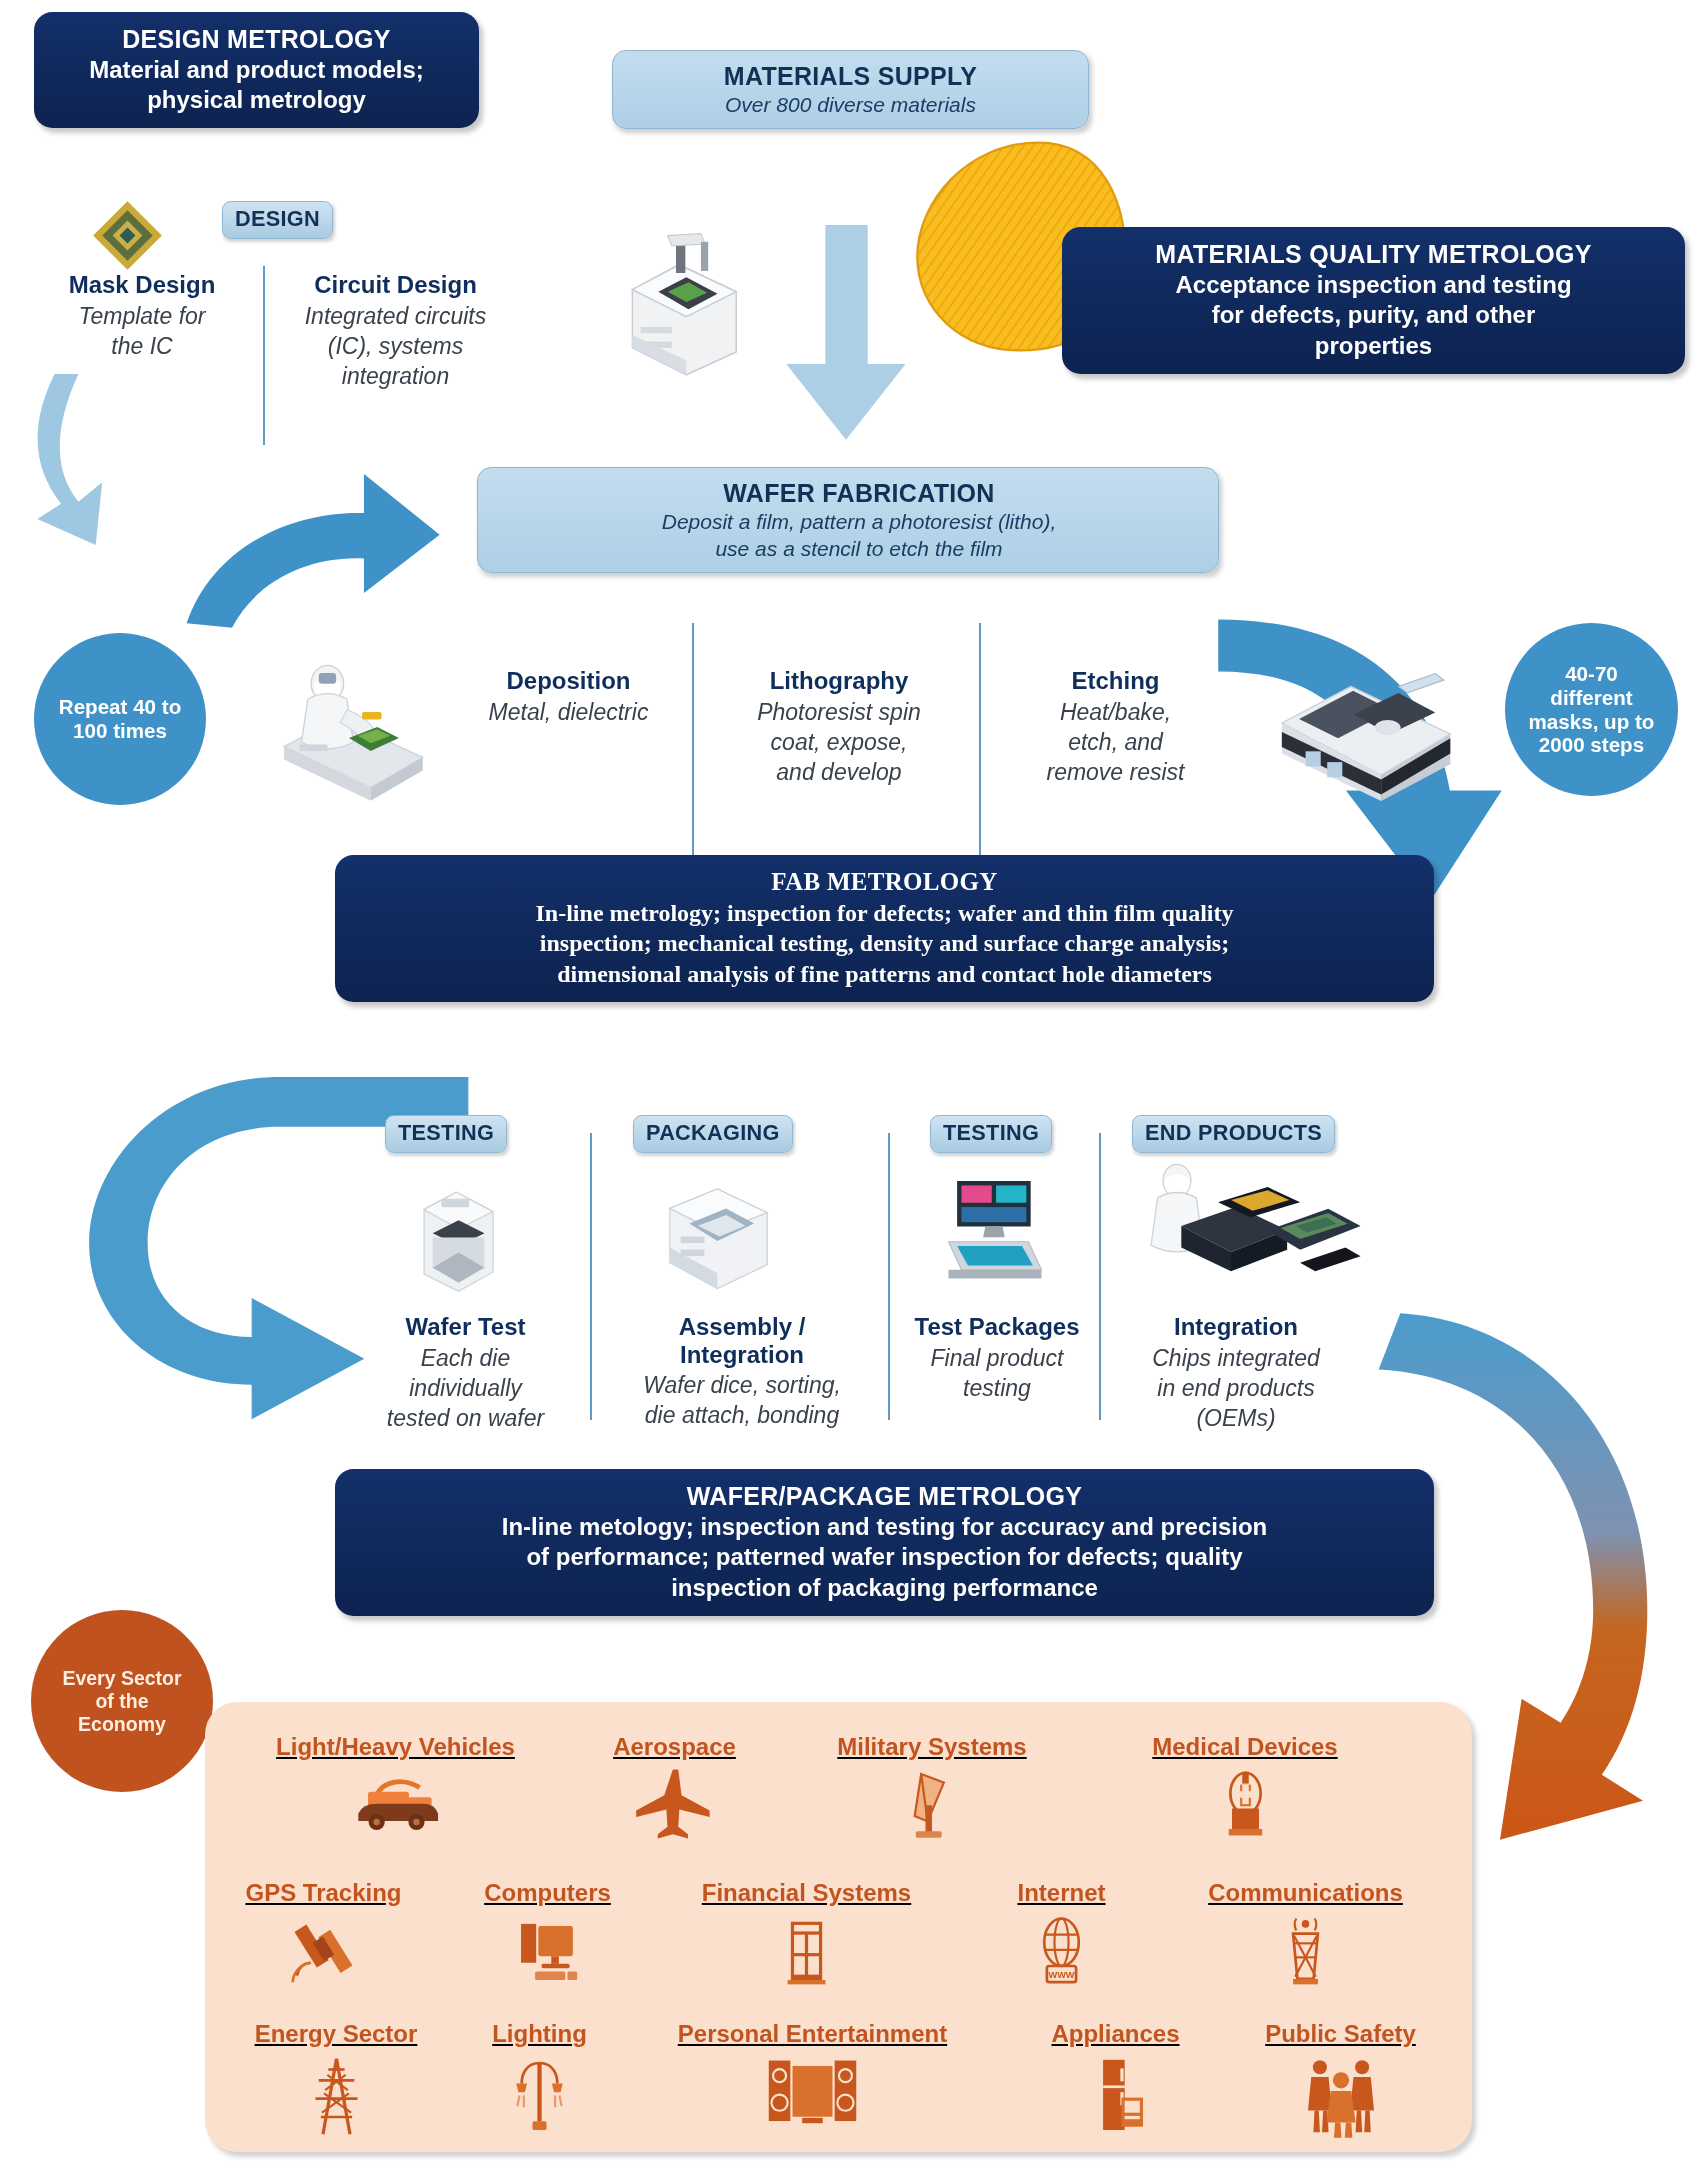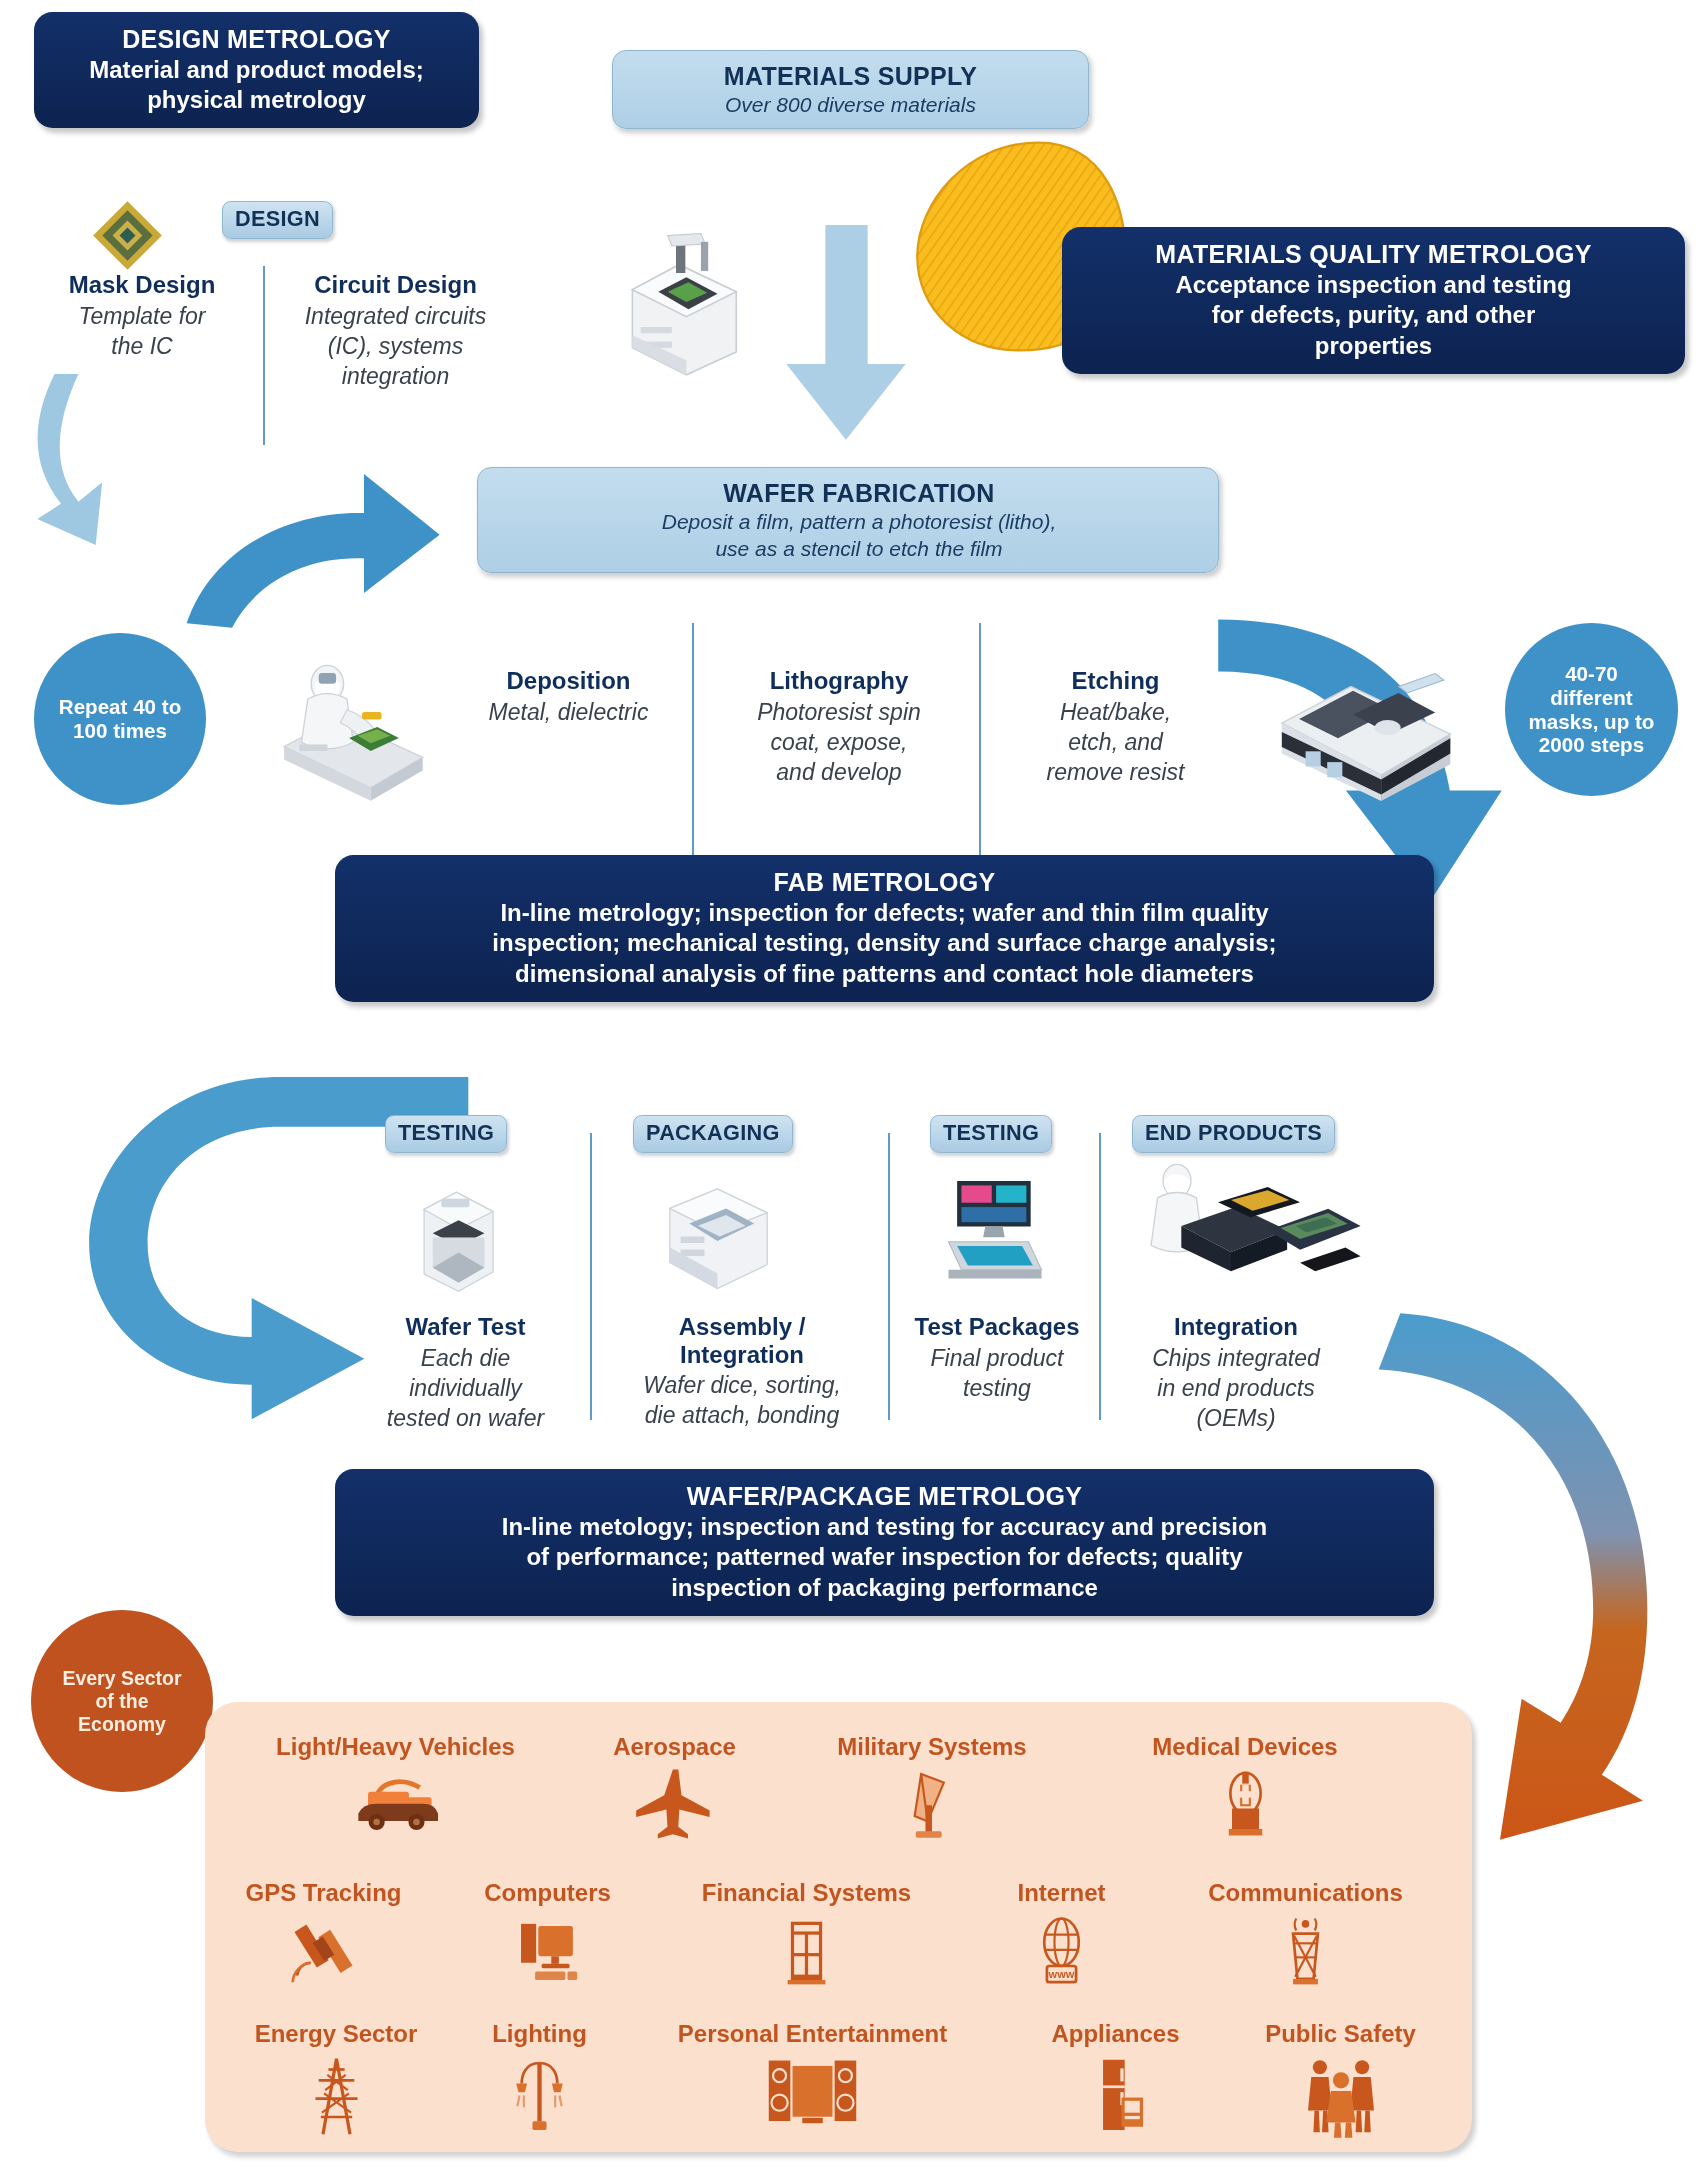--- a/index.html
+++ b/index.html
@@ -85,21 +85,21 @@
 
   
   .sector-panel{
     background:#fbe0cd;
     border-radius:32.5px;
     box-shadow:3.2px 4.3px 5.4px rgba(0,0,0,.18);
   }
   .sector-label{
     color:#c2541f; font-weight:bold; font-size:24px; text-align:center; white-space:nowrap;
   }
-  .sector-cell{ display:flex; flex-direction:column; align-items:center; }
+  .sector-cell{ display:flex; flex-direction:column; align-items:center;text-decoration:underline; }
   .sector-icon{ margin-top:5.4px; }
 
   svg{ display:block; overflow:visible; }
 </style>
 </head>
 <body>
 
 <div class="abs navy-card" style="left:34px; top:12px; width:445px;">
   <div class="t">DESIGN METROLOGY</div>
   <div class="b">Material and product models;</div>
@@ -275,21 +275,21 @@
   <div class="col-sub" style="margin-top:0">and develop</div>
 </div>
 
 <div class="abs" style="left:1002px; top:667px; width:227px;">
   <div class="col-head">Etching</div>
   <div class="col-sub">Heat/bake,</div>
   <div class="col-sub" style="margin-top:0">etch, and</div>
   <div class="col-sub" style="margin-top:0">remove resist</div>
 </div>
 
-<div class="abs navy-card" style="left:335px; top:855px; width:1099px;">
+<div class="abs navy-card" style="left:335px; top:855px; width:1099px;font-family:Liberation Serif, serif;">
   <div class="t">FAB METROLOGY</div>
   <div class="b">In-line metrology; inspection for defects; wafer and thin film quality</div>
   <div class="b">inspection; mechanical testing, density and surface charge analysis;</div>
   <div class="b">dimensional analysis of fine patterns and contact hole diameters</div>
 </div>
 
 <div class="abs" style="left:87px; top:1027px;">
   <svg width="390" height="347" viewBox="0 0 360 320">
     <path d="M352 6 L352 92 L178 92 C96 92 46 142 46 204 C46 256 86 292 148 292 L148 258 L258 312 L148 366 L148 330" fill="none" stroke="none"></path>
     <path d="M352 6 L352 92 L178 92 C104 92 56 140 56 200 C56 252 96 286 152 286

